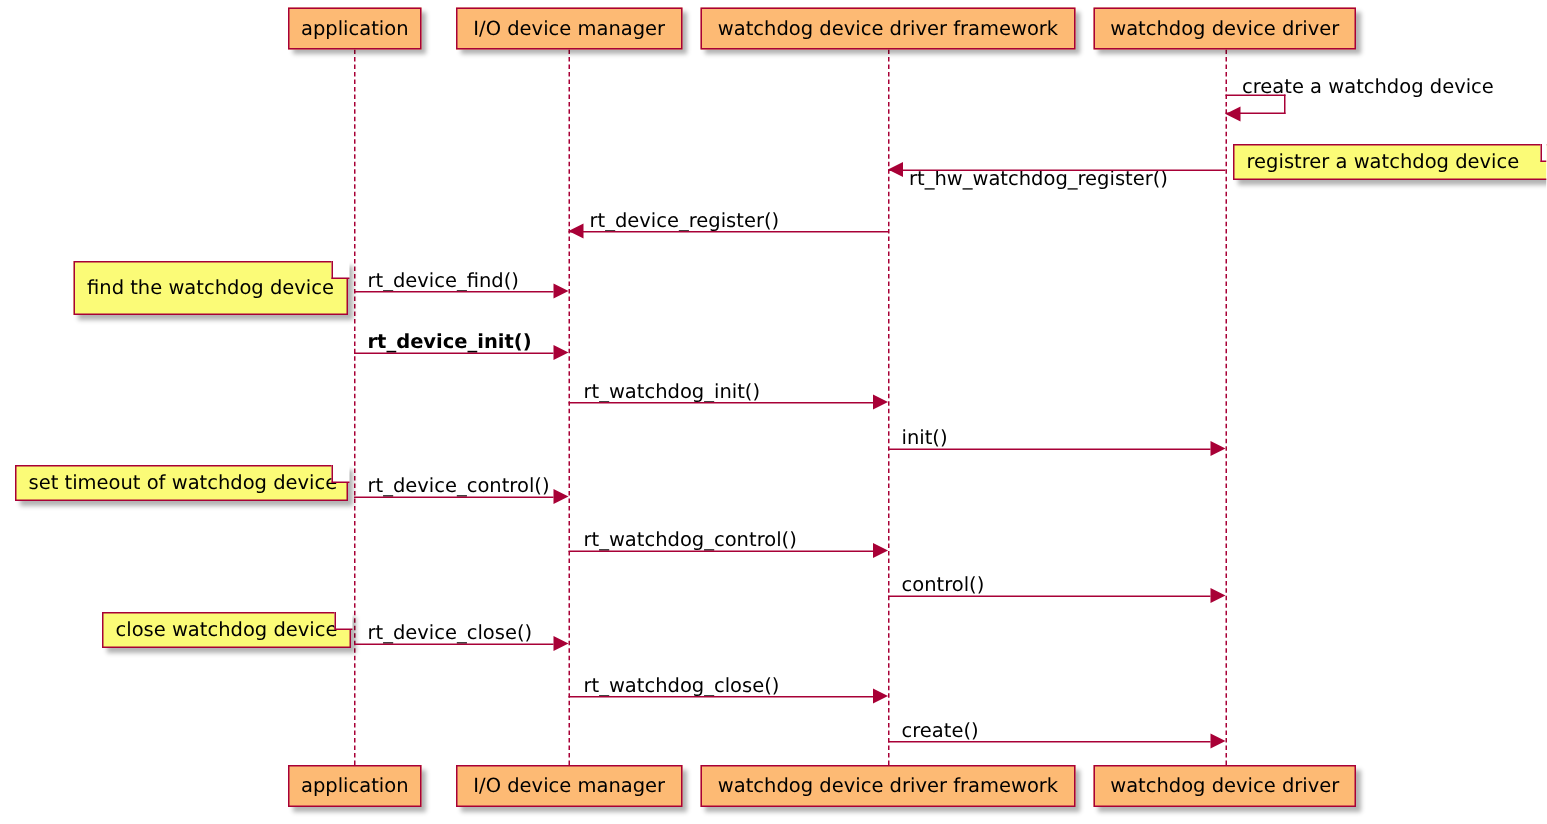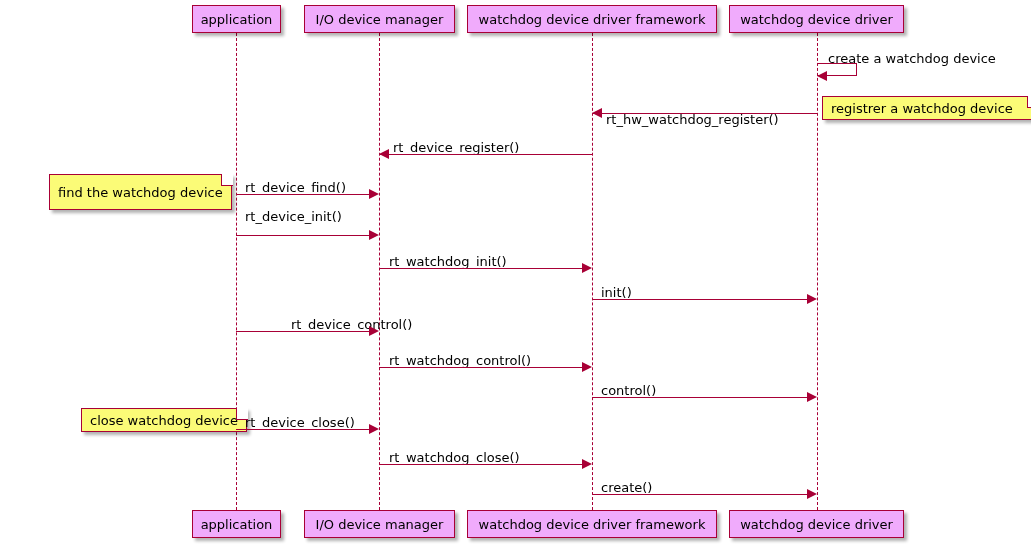--- a/index.html
+++ b/index.html
@@ -16,21 +16,21 @@
     width: 1031px;
     height: 549px;
     background: #FFFFFF;
     overflow: hidden;
   }
 
   
   .participant {
     position: absolute;
     box-sizing: border-box;
-    background: #f0abfc;
+    background: #fdba74;
     border: 1.5px solid #A80036;
     color: #000000;
     font-size: 13px;
     line-height: 1;
     display: flex;
     align-items: center;
     justify-content: center;
     white-space: nowrap;
     box-shadow: 3px 3px 3px rgba(0,0,0,0.30);
   }
@@ -142,46 +142,50 @@
   <div class="note" style="left:49px; top:174px; width:183px; height:36px;">
     <span>find the watchdog device</span>
     <span class="fold"></span>
   </div>
 
   <div class="msg-label" style="left:245px; top:181px;">rt_device_find()</div>
   <div class="msg" style="left:236px; top:194px; width:133px;"></div>
   <div class="arrowhead right" style="left:369px; top:189px;"></div>
 
 
-  <div class="msg-label" style="left:245px; top:210px;">rt_device_init()</div>
+  <div class="msg-label" style="left:245px; top:222px;font-weight:bold;">rt_device_init()</div>
   <div class="msg" style="left:236px; top:235px; width:133px;"></div>
   <div class="arrowhead right" style="left:369px; top:230px;"></div>
 
   <div class="msg-label" style="left:389px; top:255px;text-align:right;">rt_watchdog_init()</div>
   <div class="msg" style="left:379px; top:268px; width:203px;"></div>
   <div class="arrowhead right" style="left:582px; top:263px;"></div>
 
   <div class="msg-label" style="left:601px; top:286px;">init()</div>
   <div class="msg" style="left:592px; top:299px; width:215px;"></div>
   <div class="arrowhead right" style="left:807px; top:294px;"></div>
 
-
-  <div class="msg-label" style="left:245px; top:318px;margin-left:46px;">rt_device_control()</div>
+  <div class="note" style="left:10px; top:310px; width:222px; height:24px;">
+    <span>set timeout of watchdog device</span>
+    <span class="fold"></span>
+  </div>
+
+  <div class="msg-label" style="left:245px; top:318px;">rt_device_control()</div>
   <div class="msg" style="left:236px; top:331px; width:133px;"></div>
   <div class="arrowhead right" style="left:369px; top:326px;"></div>
 
   <div class="msg-label" style="left:389px; top:354px;">rt_watchdog_control()</div>
   <div class="msg" style="left:379px; top:367px; width:203px;"></div>
   <div class="arrowhead right" style="left:582px; top:362px;"></div>
 
   <div class="msg-label" style="left:601px; top:384px;">control()</div>
   <div class="msg" style="left:592px; top:397px; width:215px;"></div>
   <div class="arrowhead right" style="left:807px; top:392px;"></div>
 
-  <div class="note" style="left:81px; top:408px; width:166px; height:24px;">
+  <div class="note" style="left:68px; top:408px; width:166px; height:24px;">
     <span>close watchdog device</span>
     <span class="fold"></span>
   </div>
 
   <div class="msg-label" style="left:245px; top:416px;">rt_device_close()</div>
   <div class="msg" style="left:236px; top:429px; width:133px;"></div>
   <div class="arrowhead right" style="left:369px; top:424px;"></div>
 
   <div class="msg-label" style="left:389px; top:451px;">rt_watchdog_close()</div>
   <div class="msg" style="left:379px; top:464px; width:203px;"></div>

